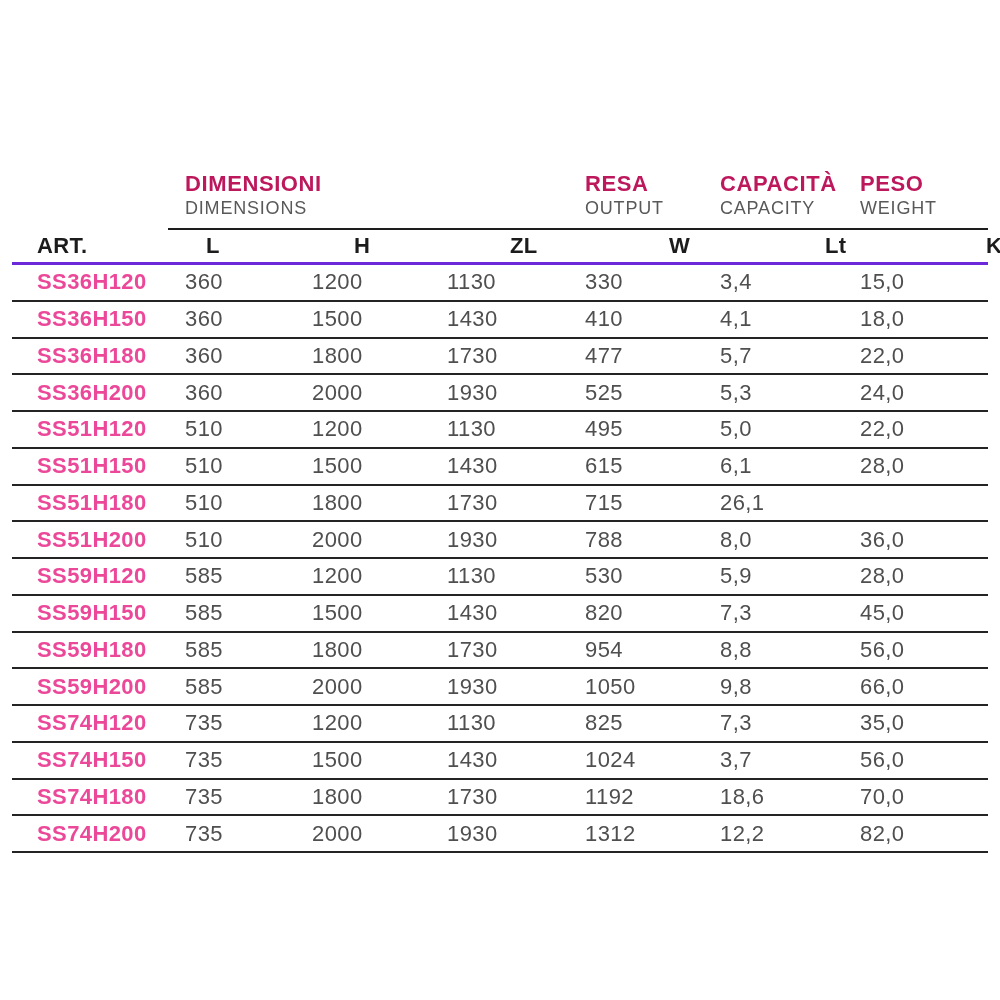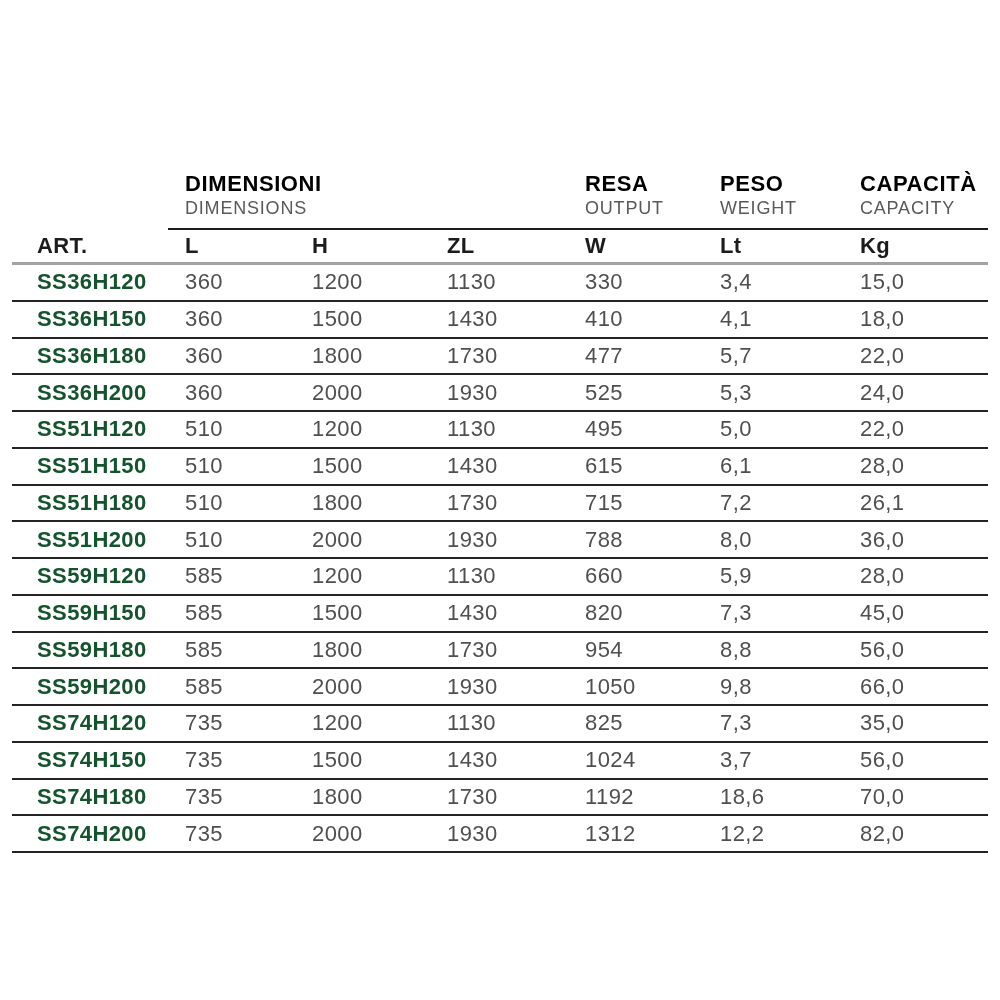--- a/index.html
+++ b/index.html
@@ -45,36 +45,37 @@
     padding: 0;
   }
   .group-row .group-cell {
     border-bottom: 2px solid #1d1d1d;
   }
   .group-cell.dim { grid-column: 2 / 5; }
   .g-title {
     font-size: 22px;
     font-weight: bold;
     letter-spacing: 0.6px;
-    color: #000000;
+    color: #be185d;
     line-height: 24px;
     white-space: nowrap;
   }
   .g-sub {
     font-size: 18px;
     font-weight: normal;
     letter-spacing: 0.8px;
     color: #595959;
     line-height: 24px;
     white-space: nowrap;
   }
   
   .unit-row {
     height: 32px;
-    border-bottom: 3px solid #a3a3a3;
+    border-bottom: 3px solid #6d28d9;
+    gap: 21px;
   }
   .unit-row .cell {
     display: flex;
     align-items: center;
     padding-left: 17px;
     font-size: 22px;
     font-weight: bold;
     letter-spacing: 0.4px;
     color: #1c1c1c;
   }
@@ -90,21 +91,21 @@
     display: flex;
     align-items: center;
     padding-left: 17px;
     font-size: 22px;
     white-space: nowrap;
   }
   .data-row .art-cell {
     padding-left: 25px;
     font-weight: bold;
     letter-spacing: 0.4px;
-    color: #14532d;
+    color: #ec4899;
   }
   .data-row .val-cell {
     color: #4f4f4f;
     letter-spacing: 0.4px;
     font-weight: normal;
   }
 </style>
 </head>
 <body>
 
@@ -115,26 +116,26 @@
       <div class="cell art-spacer"></div>
       <div class="cell group-cell dim">
         <span class="g-title">DIMENSIONI</span>
         <span class="g-sub">DIMENSIONS</span>
       </div>
       <div class="cell group-cell">
         <span class="g-title">RESA</span>
         <span class="g-sub">OUTPUT</span>
       </div>
       <div class="cell group-cell">
+        <span class="g-title">CAPACITÀ</span>
+        <span class="g-sub">CAPACITY</span>
+      </div>
+      <div class="cell group-cell">
         <span class="g-title">PESO</span>
         <span class="g-sub">WEIGHT</span>
-      </div>
-      <div class="cell group-cell">
-        <span class="g-title">CAPACITÀ</span>
-        <span class="g-sub">CAPACITY</span>
       </div>
     </div>
 
     <div class="grid-row unit-row">
       <div class="cell art-head">ART.</div>
       <div class="cell">L</div>
       <div class="cell">H</div>
       <div class="cell">ZL</div>
       <div class="cell">W</div>
       <div class="cell">Lt</div>
@@ -201,40 +202,39 @@
     <div class="cell val-cell">6,1</div>
     <div class="cell val-cell">28,0</div>
   </div>
 
   <div class="grid-row data-row">
     <div class="cell art-cell">SS51H180</div>
     <div class="cell val-cell">510</div>
     <div class="cell val-cell">1800</div>
     <div class="cell val-cell">1730</div>
     <div class="cell val-cell">715</div>
-    <div class="cell val-cell">7,2</div>
     <div class="cell val-cell">26,1</div>
   </div>
 
   <div class="grid-row data-row">
     <div class="cell art-cell">SS51H200</div>
     <div class="cell val-cell">510</div>
     <div class="cell val-cell">2000</div>
     <div class="cell val-cell">1930</div>
     <div class="cell val-cell">788</div>
     <div class="cell val-cell">8,0</div>
     <div class="cell val-cell">36,0</div>
   </div>
 
   <div class="grid-row data-row">
     <div class="cell art-cell">SS59H120</div>
     <div class="cell val-cell">585</div>
     <div class="cell val-cell">1200</div>
     <div class="cell val-cell">1130</div>
-    <div class="cell val-cell">660</div>
+    <div class="cell val-cell">530</div>
     <div class="cell val-cell">5,9</div>
     <div class="cell val-cell">28,0</div>
   </div>
 
   <div class="grid-row data-row">
     <div class="cell art-cell">SS59H150</div>
     <div class="cell val-cell">585</div>
     <div class="cell val-cell">1500</div>
     <div class="cell val-cell">1430</div>
     <div class="cell val-cell">820</div>

